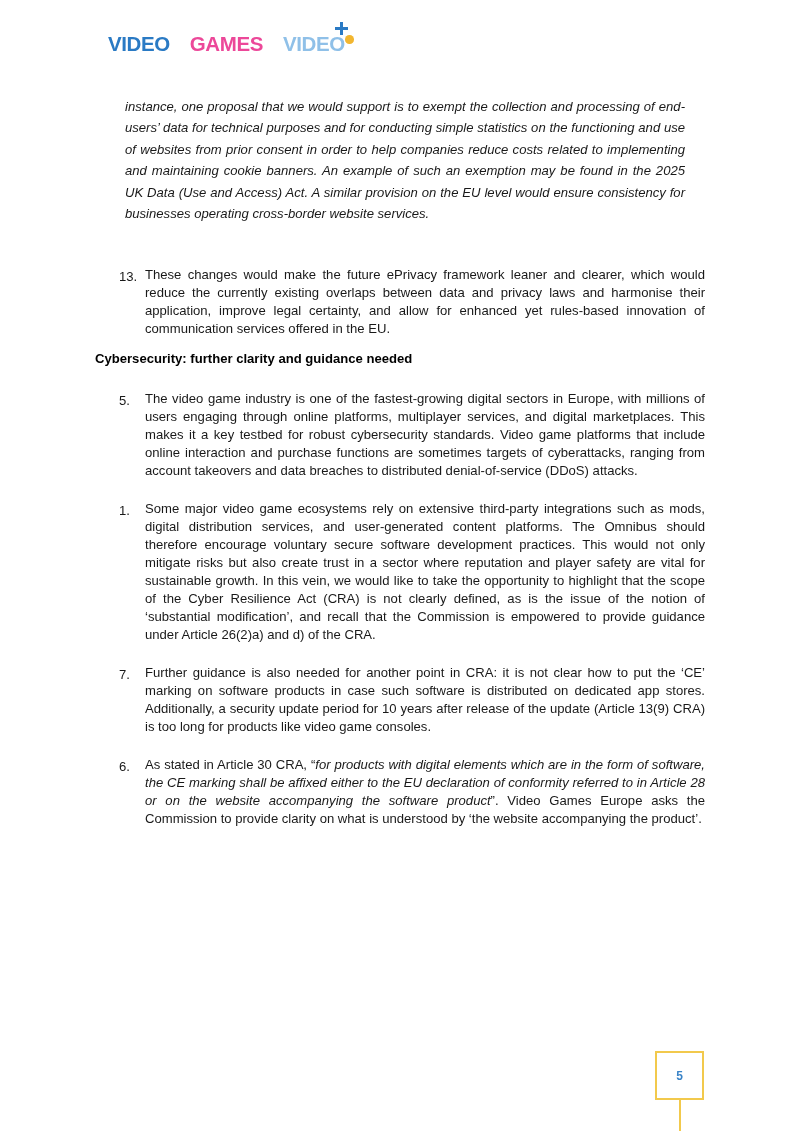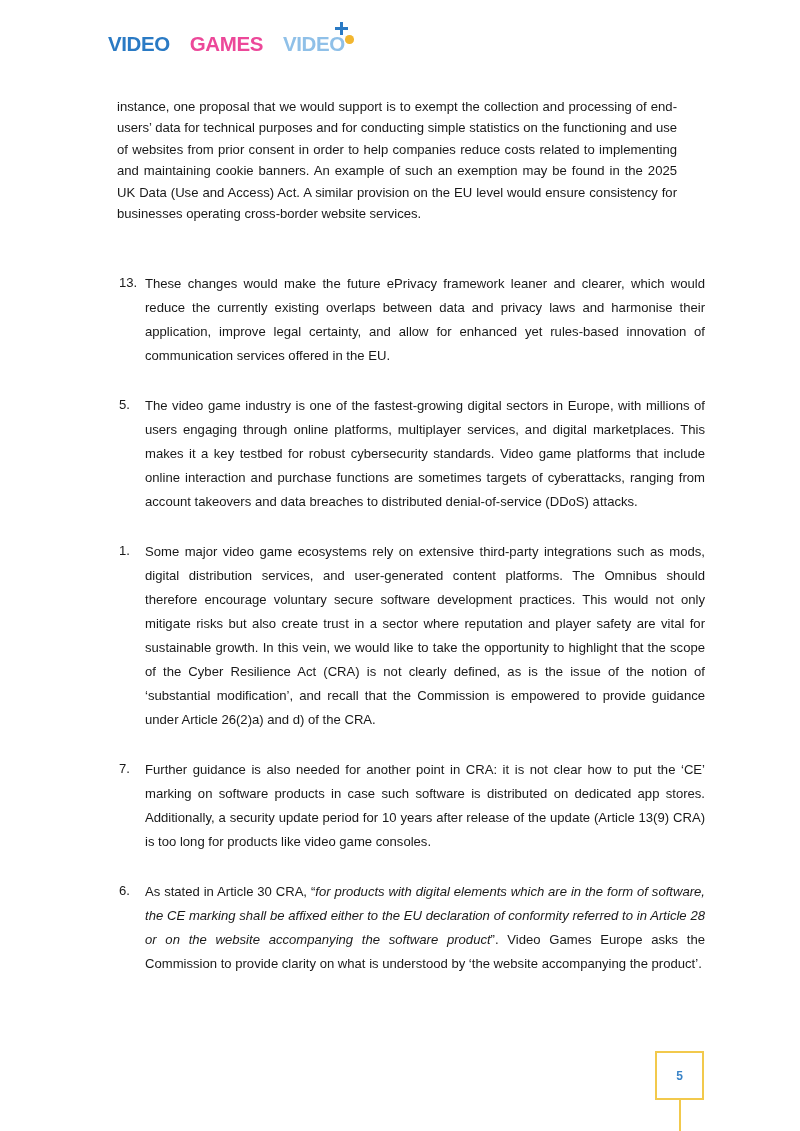--- a/index.html
+++ b/index.html
@@ -79,58 +79,59 @@
     font-size: 13.1px;
     line-height: 21.4px;
     text-align: justify;
     text-justify: inter-word;
     margin: 0;
     color: #191919;
     -webkit-hyphens: none;
     hyphens: none;
   }
   .para-cont {
-    margin-left: 22px;
+    margin-left: 30px;
     width: 560px;
+    font-style: italic;
   }
 
   .heading {
     font-size: 13.1px;
     line-height: 21.4px;
     font-weight: bold;
     color: #000000;
     margin: 0;
     padding-top: 10px;
   }
 
   ol.numlist {
     list-style: none;
     margin: 0;
     padding: 0;
   }
   ol.numlist li {
     position: relative;
     padding-left: 50px;
     width: 560px;
-    margin-top: 26px;
+    margin-top: 20px;
   }
   ol.numlist li .li-num {
     position: absolute;
     left: 24px;
     top: 0;
     width: 26px;
     text-align: left;
     font-size: 13.1px;
     line-height: 21.4px;
     color: #191919;
   }
   ol.numlist li .li-text {
     display: block;
     font-size: 13.1px;
-    line-height: 24px;
+    line-height: 18px;
     text-align: justify;
     text-justify: inter-word;
     color: #191919;
   }
   .spacer-after-para { height: 22px; }
 
   em.quote { font-style: italic; }
 
   
   .page-marker {
@@ -181,20 +182,21 @@
 
   <div class="spacer-after-para"></div>
 
   <ol class="numlist">
     <li>
       <span class="li-num">13.</span>
       <span class="li-text">These changes would make the future ePrivacy framework leaner and clearer, which would reduce the currently existing overlaps between data and privacy laws and harmonise their application, improve legal certainty, and allow for enhanced yet rules-based innovation of communication services offered in the EU.</span>
     </li>
   </ol>
 
+  <h2 class="heading">Cybersecurity: further clarity and guidance needed</h2>
 
   <ol class="numlist">
     <li>
       <span class="li-num">5.</span>
       <span class="li-text">The video game industry is one of the fastest-growing digital sectors in Europe, with millions of users engaging through online platforms, multiplayer services, and digital marketplaces. This makes it a key testbed for robust cybersecurity standards. Video game platforms that include online interaction and purchase functions are sometimes targets of cyberattacks, ranging from account takeovers and data breaches to distributed denial-of-service (DDoS) attacks.</span>
     </li>
     <li>
       <span class="li-num">1.</span>
       <span class="li-text">Some major video game ecosystems rely on extensive third-party integrations such as mods, digital distribution services, and user-generated content platforms. The Omnibus should therefore encourage voluntary secure software development practices. This would not only mitigate risks but also create trust in a sector where reputation and player safety are vital for sustainable growth. In this vein, we would like to take the opportunity to highlight that the scope of the Cyber Resilience Act (CRA) is not clearly defined, as is the issue of the notion of ‘substantial modification’, and recall that the Commission is empowered to provide guidance under Article 26(2)a) and d) of the CRA.</span>
     </li>

